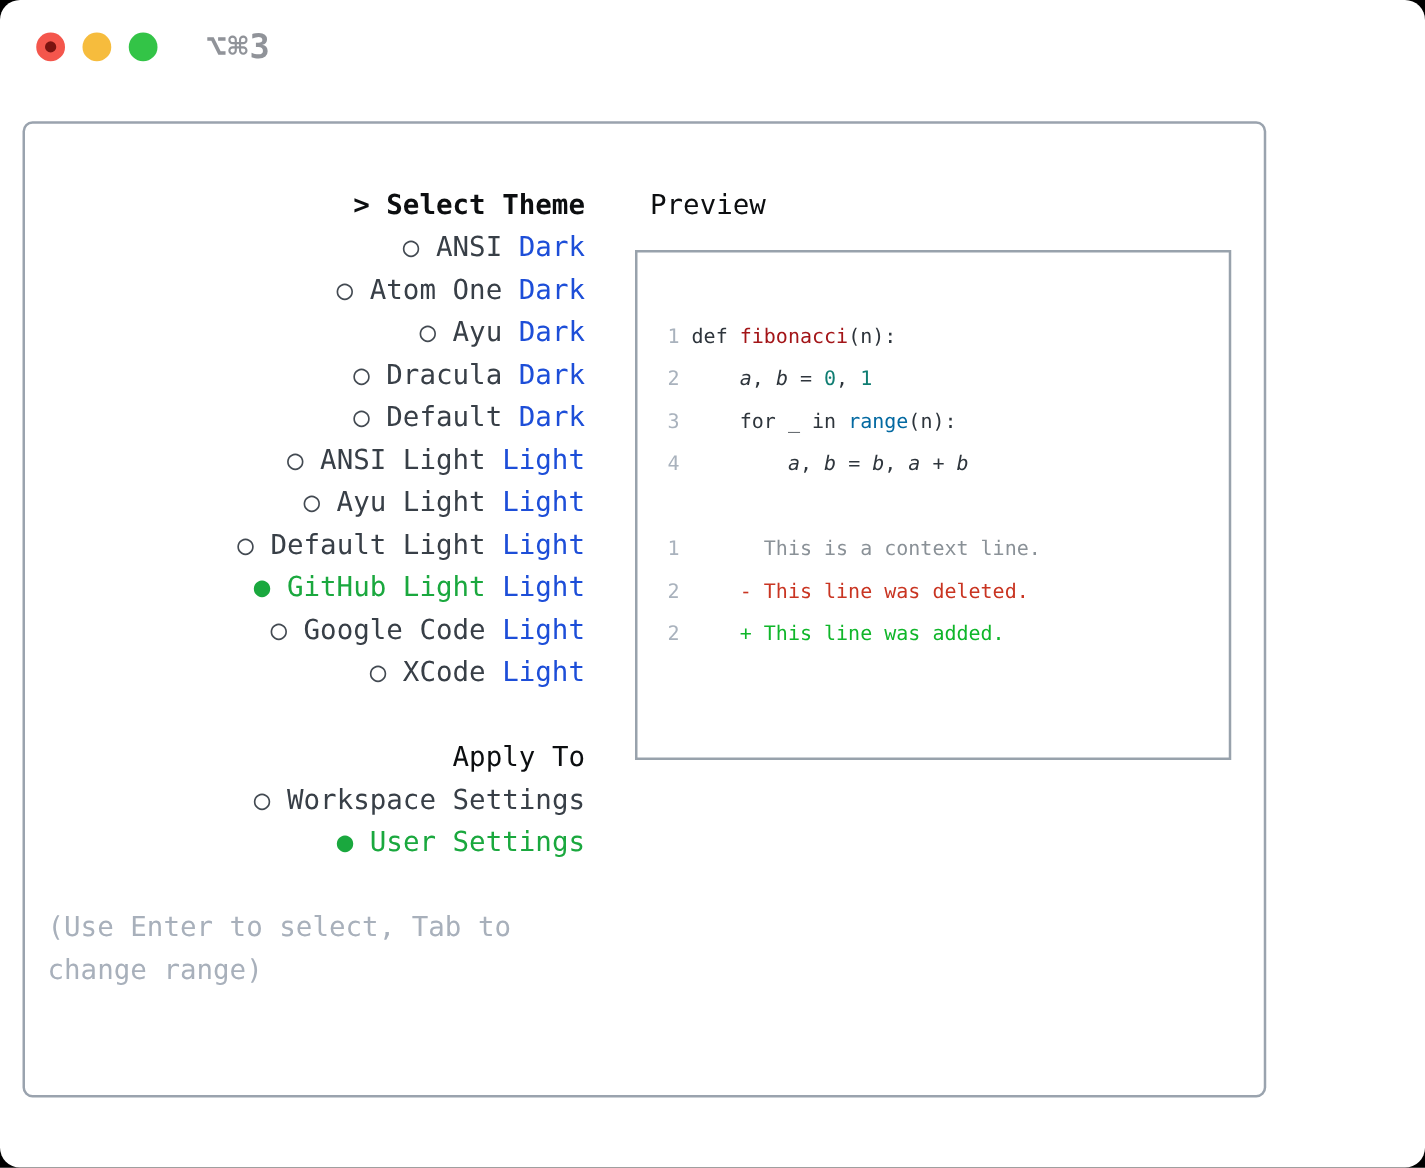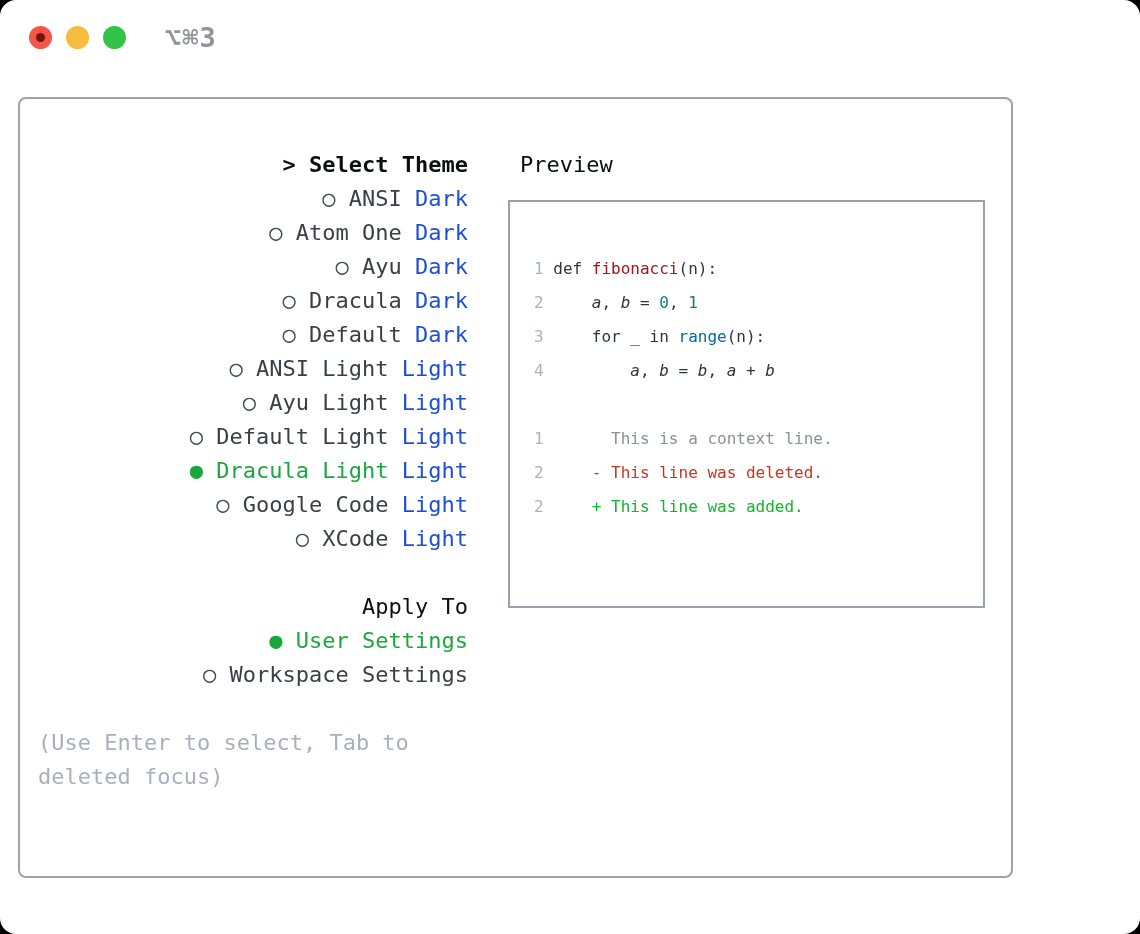--- a/index.html
+++ b/index.html
@@ -109,32 +109,32 @@
     <div class="row"><span class="prompt">&gt;</span><span class="hdr"> </span><span class="hdr">Select Theme</span></div>
     <div id="theme-list">
         <div class="row"><span class="marker">○ </span><span class="theme-name">ANSI</span><span class="variant"> Dark</span></div>
         <div class="row"><span class="marker">○ </span><span class="theme-name">Atom One</span><span class="variant"> Dark</span></div>
         <div class="row"><span class="marker">○ </span><span class="theme-name">Ayu</span><span class="variant"> Dark</span></div>
         <div class="row"><span class="marker">○ </span><span class="theme-name">Dracula</span><span class="variant"> Dark</span></div>
         <div class="row"><span class="marker">○ </span><span class="theme-name">Default</span><span class="variant"> Dark</span></div>
         <div class="row"><span class="marker">○ </span><span class="theme-name">ANSI Light</span><span class="variant"> Light</span></div>
         <div class="row"><span class="marker">○ </span><span class="theme-name">Ayu Light</span><span class="variant"> Light</span></div>
         <div class="row"><span class="marker">○ </span><span class="theme-name">Default Light</span><span class="variant"> Light</span></div>
-        <div class="row selected"><span class="marker">● </span><span class="theme-name">Dracula Light</span><span class="variant"> Light</span></div>
+        <div class="row selected"><span class="marker">● </span><span class="theme-name">GitHub Light</span><span class="variant"> Light</span></div>
         <div class="row"><span class="marker">○ </span><span class="theme-name">Google Code</span><span class="variant"> Light</span></div>
         <div class="row"><span class="marker">○ </span><span class="theme-name">XCode</span><span class="variant"> Light</span></div>
       </div>
     <div class="row spacer"></div>
     <div class="row"><span>  </span><span class="apply-label">Apply To</span></div>
     <div id="apply-list">
+        <div class="row"><span class="marker">○ </span><span class="opt-name">Workspace Settings</span></div>
         <div class="row selected"><span class="marker">● </span><span class="opt-name">User Settings</span></div>
-        <div class="row"><span class="marker">○ </span><span class="opt-name">Workspace Settings</span></div>
       </div>
     <div class="row spacer"></div>
-    <div id="hint">(Use Enter to select, Tab to deleted focus)</div>
+    <div id="hint">(Use Enter to select, Tab to change range)</div>
   </div>
 
   <div id="preview-label">Preview</div>
   <div id="preview-box">
     <div id="preview-code">
         <div class="code-row"><span class="lineno">1 </span><span class="c-plain">def </span><span class="c-func">fibonacci</span><span class="c-plain">(n):</span></div>
         <div class="code-row"><span class="lineno">2 </span><span class="c-plain">    </span><span class="c-var">a</span><span class="c-plain">, </span><span class="c-var">b</span><span class="c-plain"> = </span><span class="c-num">0</span><span class="c-plain">, </span><span class="c-num">1</span></div>
         <div class="code-row"><span class="lineno">3 </span><span class="c-plain">    for _ in </span><span class="c-builtin">range</span><span class="c-plain">(n):</span></div>
         <div class="code-row"><span class="lineno">4 </span><span class="c-plain">        </span><span class="c-var">a</span><span class="c-plain">, </span><span class="c-var">b</span><span class="c-plain"> = </span><span class="c-var">b</span><span class="c-plain">, </span><span class="c-var">a</span><span class="c-plain"> + </span><span class="c-var">b</span></div>
         <div class="code-row"></div>

